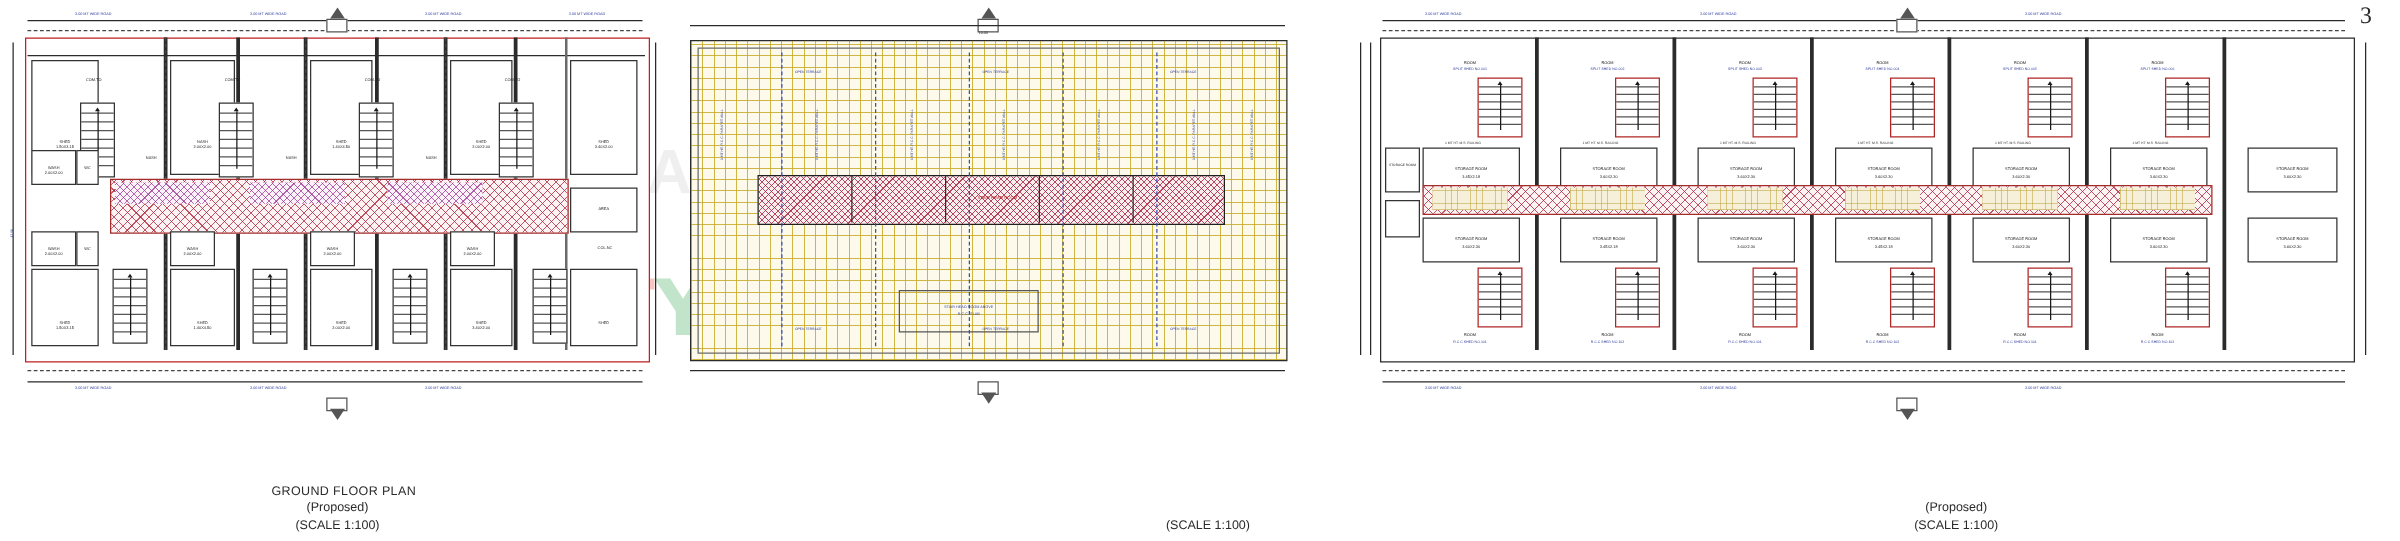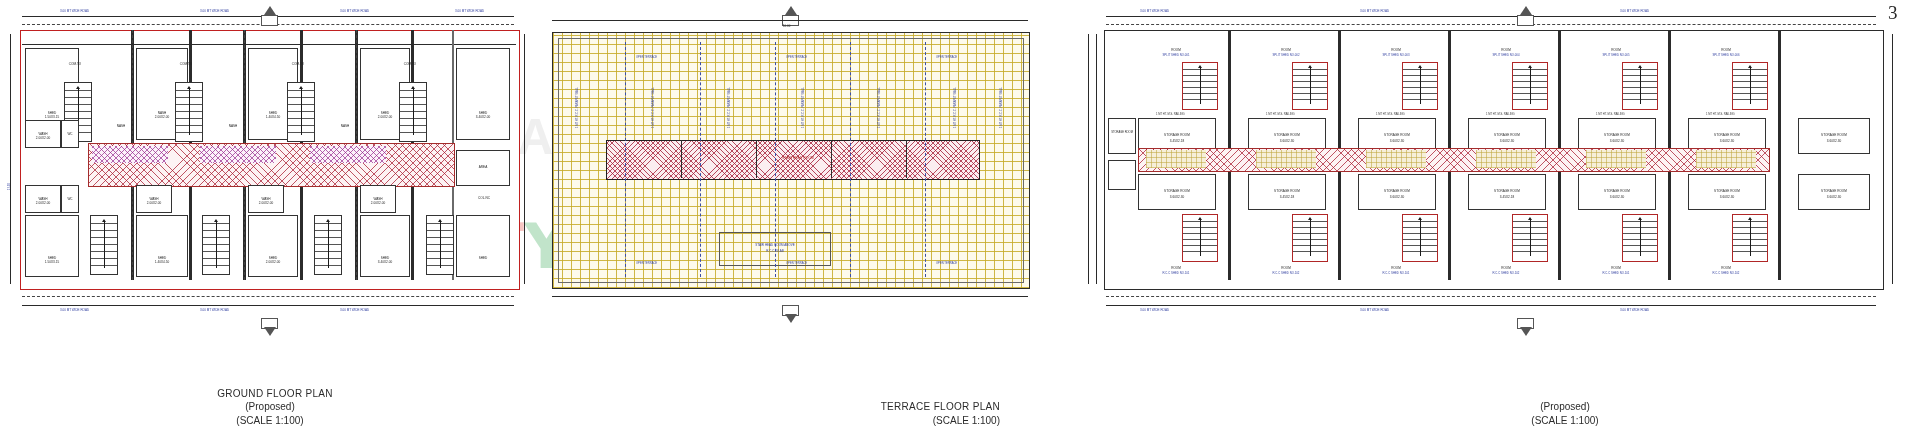--- a/index.html
+++ b/index.html
@@ -495,21 +495,20 @@
 
       <div class="dimline" style="left:12px; top:20px; width:476px;"></div>
       <div class="dimline" style="left:12px; top:296px; width:476px;"></div>
       <div class="dimtxt" style="left:243px; top:24px;">10.00</div>
 
       <div class="marker-box" style="left:242px; top:305px;"></div>
       <div class="marker-tri" style="left:245px; top:314px; transform:rotate(180deg);"></div>
     </div>
 
     <div class="plan-title" style="text-align:right; padding-right:60px; box-sizing:border-box;">
-      <span class="t1">TERRACE FLOOR PLAN</span>
       <span class="t3">(SCALE 1:100)</span>
     </div>
   </div>
 
   <div class="panel" id="p3" style="left:1060px; width:860px;">
     <div class="panel-body">
 
       <div class="dimline" style="left:46px; top:16px; width:770px;"></div>
       <div class="hl dash" style="left:46px; top:24px; width:770px;"></div>
       <div class="hdr-note" style="left:80px; top:9px;">3.00 MT WIDE ROAD</div>

